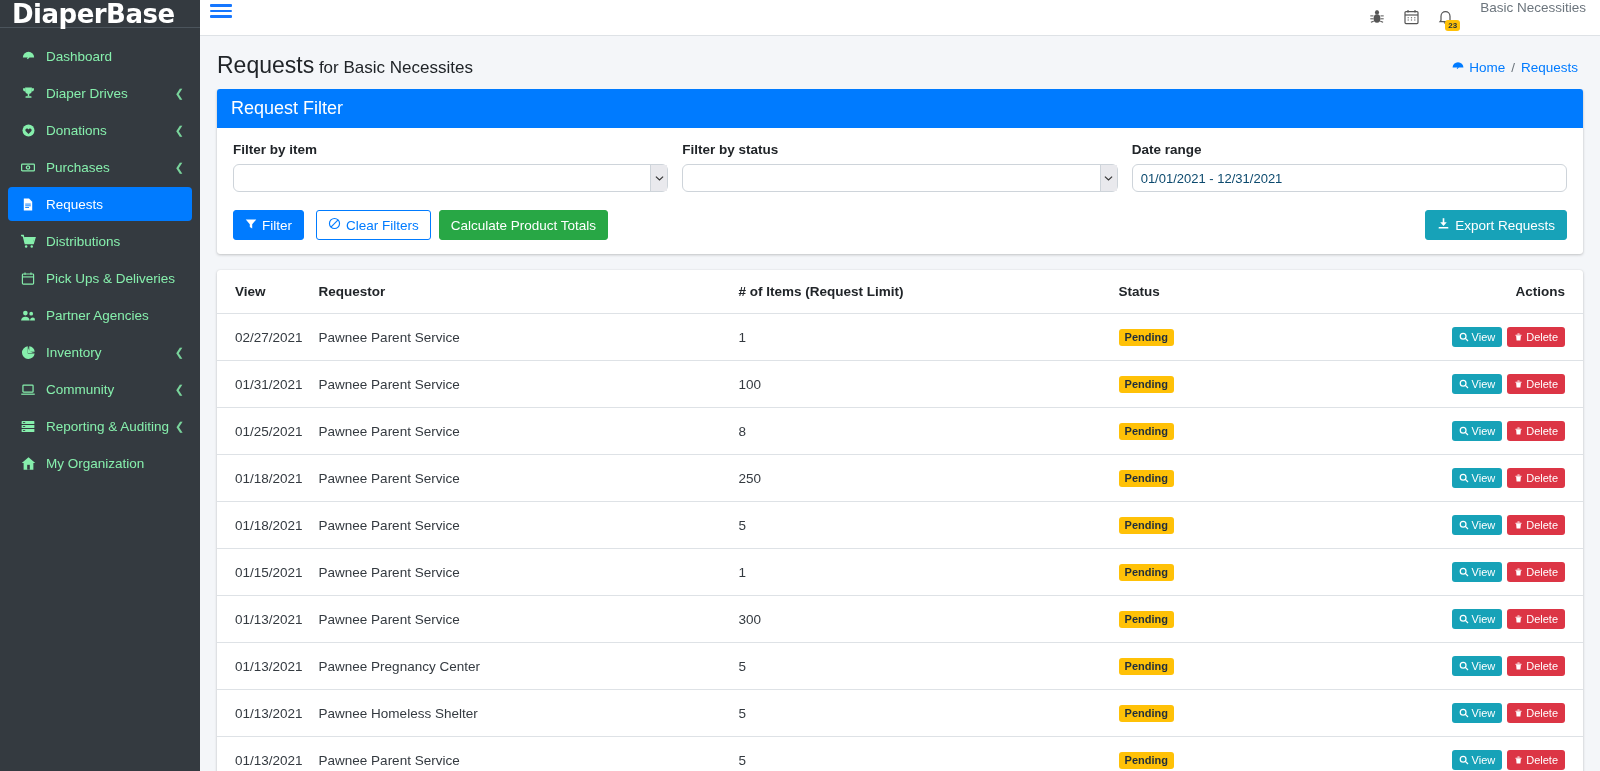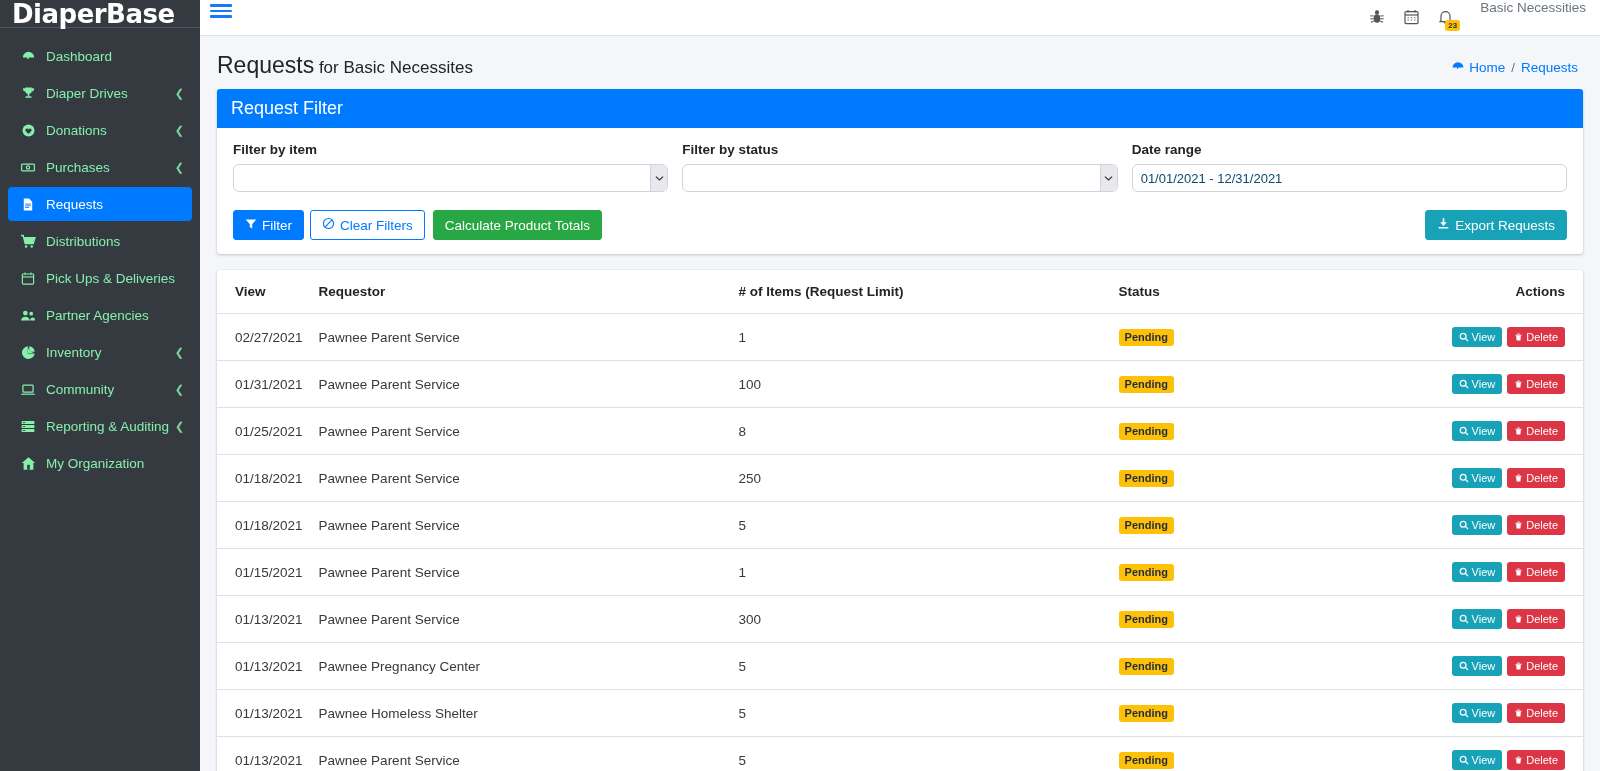--- a/index.html
+++ b/index.html
@@ -163,21 +163,21 @@
   }
   .btn {
     display: inline-flex; align-items: center; gap: 5px;
     height: 30px; padding: 0 11px;
     border-radius: 3px; font-size: 13.5px;
     border: 1px solid transparent; cursor: pointer;
     white-space: nowrap;
     font-family: "Liberation Sans", sans-serif;
   }
   .btn-primary { background: #007bff; border-color: #007bff; color: #fff; }
-  .btn-outline { background: #fff; border-color: #007bff; color: #007bff; margin-left: 6px; }
+  .btn-outline { background: #fff; border-color: #007bff; color: #007bff; margin-left: 12px; }
   .btn-success { background: #28a745; border-color: #28a745; color: #fff; margin-left: 8px; }
   .btn-info { background: #17a2b8; border-color: #17a2b8; color: #fff; }
   .btn-row .spacer { flex: 1 1 auto; }
 
   
   #table-card { padding: 0; }
   table { width: 100%; border-collapse: collapse; }
   thead th {
     text-align: left; font-size: 13.5px; font-weight: 700;
     color: #212529; padding: 14px 8px 14px 8px;

